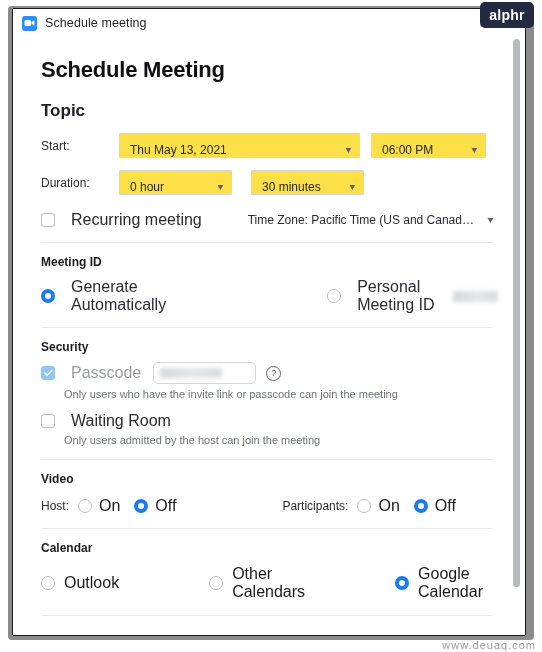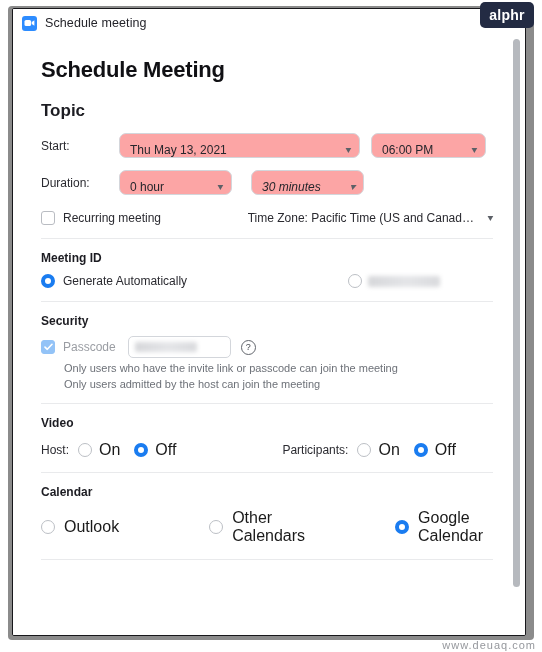--- a/index.html
+++ b/index.html
@@ -155,34 +155,34 @@
   }
   .row-label {
     font-size: 12px;
     color: #2a2a30;
     width: 78px;
     flex: none;
   }
   .select {
     height: 25px;
     border: 1px solid #d3d6db;
-    border-radius: 7px;
-    background: #fca5a5;
+    border-radius: 1px;
+    background: #fde047;
     display: flex;
     align-items: center;
     justify-content: space-between;
     font-size: 12px;
     color: #26262c;
     padding: 8px 8px 0 10px;
     box-sizing: border-box;
   }
   .sel-date { width: 241px; }
   .sel-time { width: 115px; margin-left: 11px; }
   .sel-hour { width: 113px; }
-  .sel-min  { width: 113px; margin-left: 19px; font-style: italic; }
+  .sel-min  { width: 113px; margin-left: 19px; }
   .chev {
     font-size: 10px;
     color: #5c6067;
     line-height: 1;
     transform: scaleX(1.15);
   }
 
   
   .cbx {
     width: 14px;
@@ -215,23 +215,23 @@
   .radio.on {
     border: 4px solid #1a7cf0;
     background: #ffffff;
   }
 
   .inline {
     display: flex;
     align-items: center;
   }
   .inline .lbl {
-    font-size: 12px;
+    font-size: 16px;
     color: #2a2a30;
-    margin-left: 8px;
+    margin-left: 16px;
   }
   .lbl.muted { color: #9a9da3; }
 
   .divider {
     height: 1px;
     background: #e9eaec;
     margin: 13px 0 12px 0;
     width: 452px;
   }
 
@@ -420,20 +420,21 @@
       <div class="divider"></div>
 
       <div class="section-title">Meeting ID</div>
       <div class="mid-row">
         <div class="inline">
           <span class="radio on"></span>
           <span class="lbl">Generate Automatically</span>
         </div>
         <div class="inline mid-gap">
           <span class="radio"></span>
+          <span class="lbl">Personal Meeting ID</span>
           <span class="blur-block" style="width:72px;height:11px;margin-left:6px;"></span>
         </div>
       </div>
 
       <div class="divider"></div>
 
       <div class="section-title">Security</div>
 
       <div class="inline">
         <span class="cbx checked-disabled">
@@ -442,20 +443,24 @@
           </svg>
         </span>
         <span class="lbl muted">Passcode</span>
         <span class="passcode-input">
           <span class="blur-block" style="width:62px;height:10px;"></span>
         </span>
         <span class="help-icon">?</span>
       </div>
       <div class="hint">Only users who have the invite link or passcode can join the meeting</div>
 
+      <div class="inline" style="margin-top:12px;">
+        <span class="cbx"></span>
+        <span class="lbl">Waiting Room</span>
+      </div>
       <div class="hint">Only users admitted by the host can join the meeting</div>
 
       <div class="divider"></div>
 
       <div class="section-title">Video</div>
       <div class="video-row">
         <div class="video-group">
           <span class="grp-label">Host:</span>
           <span class="opt">
             <span class="radio"></span>

